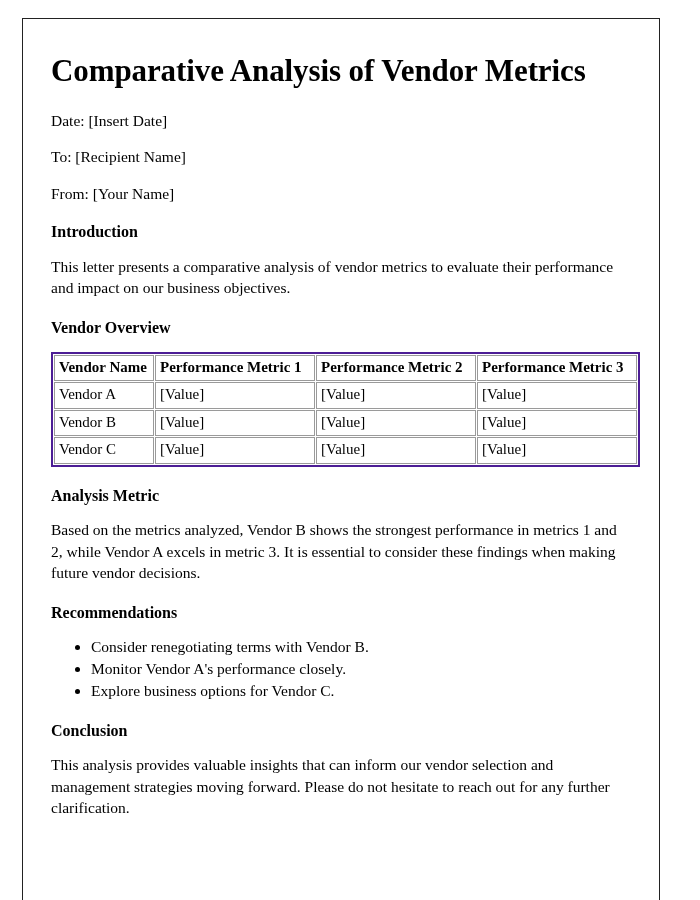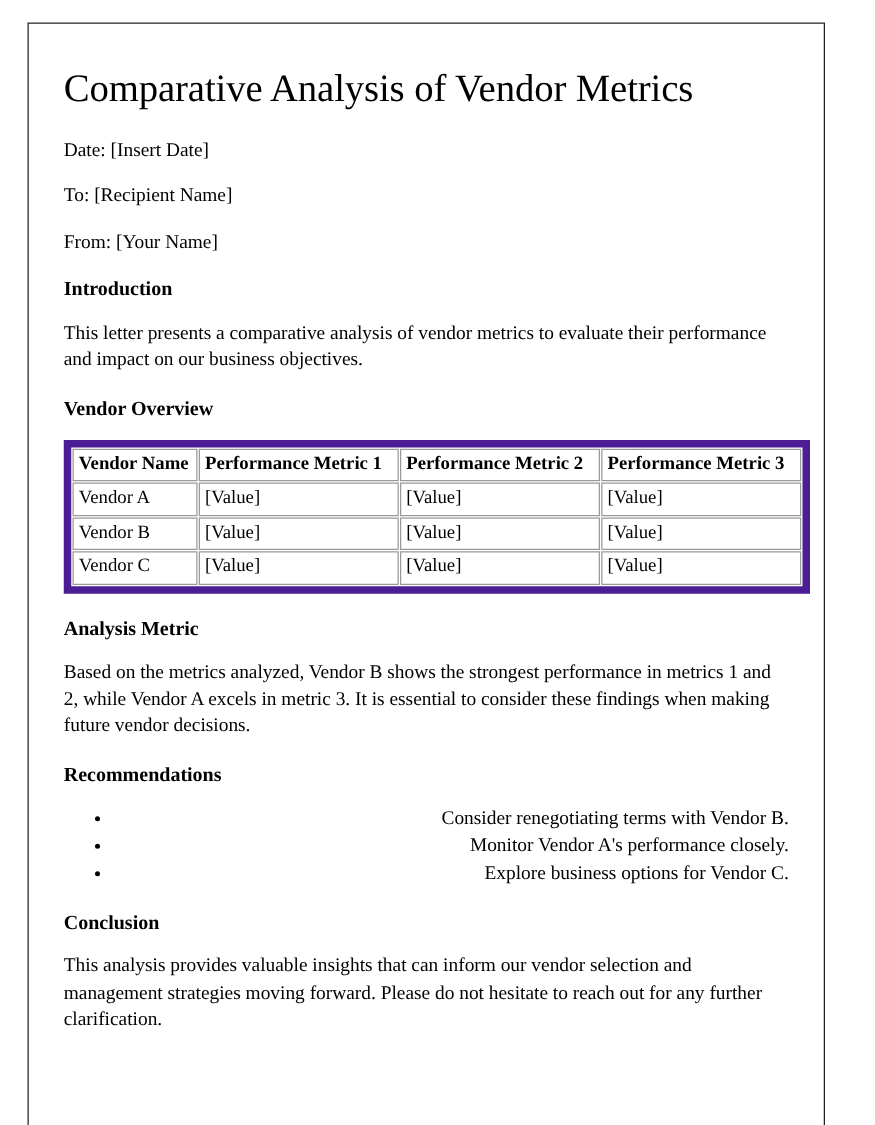--- a/index.html
+++ b/index.html
@@ -27,21 +27,21 @@
     background: #ffffff;
   }
 
   .page-body {
     padding: 26px 28px 0 28px;
   }
 
   
   .doc-title {
     font-size: 31px;
-    font-weight: normal;
+    font-weight: bold;
     line-height: 1.16;
     margin: 8px 0 22px 0;
     letter-spacing: -0.1px;
   }
 
   .section-heading {
     font-size: 16px;
     font-weight: bold;
     line-height: 1.18;
     margin: 20px 0 14px 0;
@@ -61,31 +61,30 @@
 
   .body-para.tight {
     margin-bottom: 10px;
   }
 
   .rec-list {
     margin: 0 0 14px 0;
     padding-left: 40px;
     font-size: 15.5px;
     line-height: 1.40;
-    text-align: right;
   }
   .rec-list li {
     margin: 0;
   }
 
   
   .vendor-table {
     border-collapse: separate;
     border-spacing: 1px;
-    border: 6px solid #4c1d95;
+    border: 2px solid #4c1d95;
     margin: 2px 14px 10px 0;
     font-size: 15px;
   }
   .vendor-table th,
   .vendor-table td {
     border: 1px solid #9a9a9a;
     padding: 2px 4px 3px 4px;
     text-align: left;
     vertical-align: top;
     font-size: 15px;

